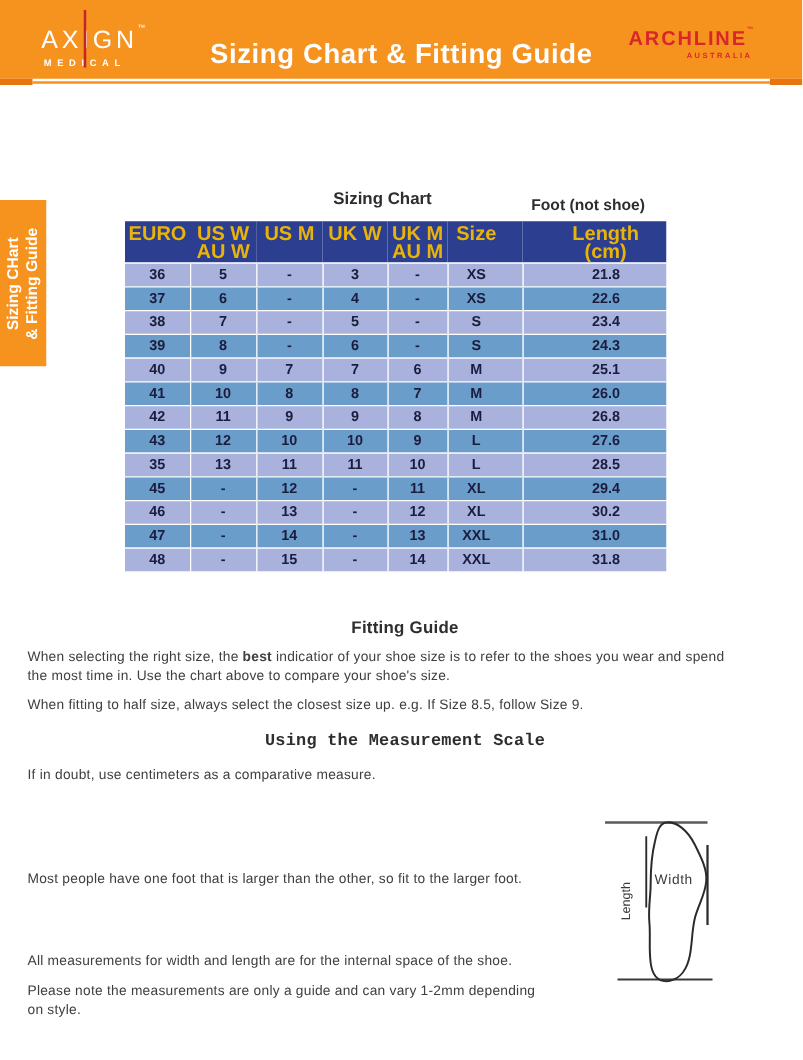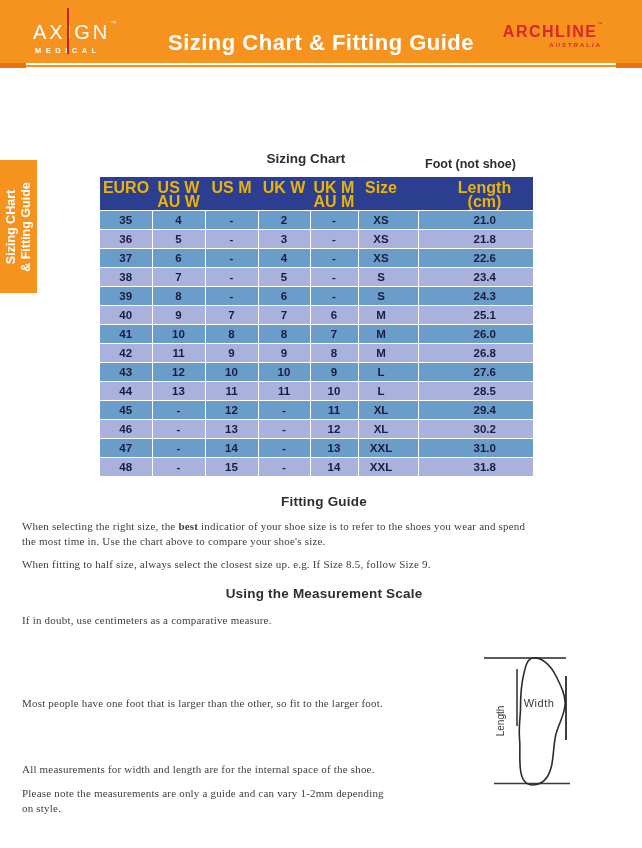--- a/index.html
+++ b/index.html
@@ -61,24 +61,24 @@
   tr.row-lavender td { background:#A8B2DC; }
   table.sizing th:nth-child(6), table.sizing td:nth-child(6) { padding-right:14px; }
   table.sizing th:last-child, table.sizing td:last-child { padding-left:18px; }
 
   
   .section-heading {
     position:absolute; left:0; width:608px; text-align:center;
     font-weight:bold; font-size:13.5px; color:#2e2e2e; letter-spacing:0.2px;padding-left:40px;
   }
   .heading-fitting { top:494px; }
-  .heading-measure { top:586px; }
+  .heading-measure { top:586px;font-family:Liberation Mono, monospace; }
   .para {
     position:absolute; left:22px; font-size:11px; line-height:15px; color:#3E3E3E;
-    white-space:pre-line; letter-spacing:0.2px;font-family:Liberation Serif, serif;
+    white-space:pre-line; letter-spacing:0.2px;
   }
   .para b { font-weight:bold; color:#3E3E3E; }
   .p1 { top:519px; width:604px; }
   .p2 { top:557px; width:604px; }
   .p3 { top:613px; width:604px; }
   .p4 { top:639px; width:460px; }
   .p5 { top:696px; width:604px; }
   .p6 { top:762px; width:604px; }
   .p7 { top:786px; width:470px; }
 
@@ -153,29 +153,20 @@
             <div>Size</div>
             <div></div>
           </th>
         <th>
             <div>Length</div>
             <div>(cm)</div>
           </th>
       </tr>
     </thead>
     <tbody>
-        <tr class="row-steel">
-          <td>35</td>
-          <td>4</td>
-          <td>-</td>
-          <td>2</td>
-          <td>-</td>
-          <td>XS</td>
-          <td>21.0</td>
-        </tr>
         <tr class="row-lavender">
           <td>36</td>
           <td>5</td>
           <td>-</td>
           <td>3</td>
           <td>-</td>
           <td>XS</td>
           <td>21.8</td>
         </tr>
         <tr class="row-steel">
@@ -235,21 +226,21 @@
         <tr class="row-steel">
           <td>43</td>
           <td>12</td>
           <td>10</td>
           <td>10</td>
           <td>9</td>
           <td>L</td>
           <td>27.6</td>
         </tr>
         <tr class="row-lavender">
-          <td>44</td>
+          <td>35</td>
           <td>13</td>
           <td>11</td>
           <td>11</td>
           <td>10</td>
           <td>L</td>
           <td>28.5</td>
         </tr>
         <tr class="row-steel">
           <td>45</td>
           <td>-</td>

